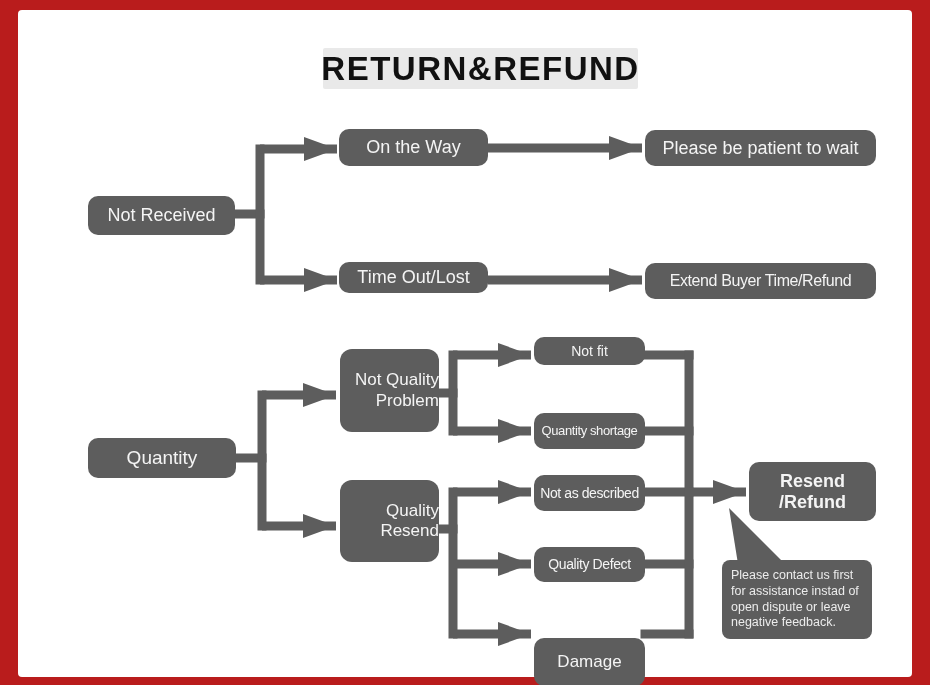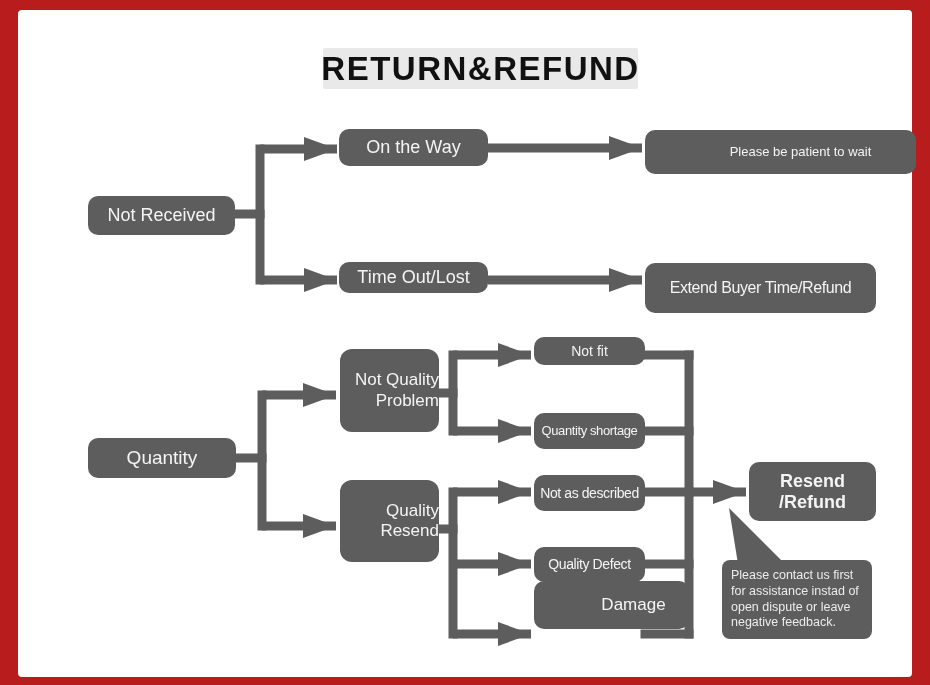--- a/index.html
+++ b/index.html
@@ -76,41 +76,41 @@
       <path class="line corner" d="M671,345 V624"></path>
       <path class="line" d="M671,482 H728" marker-end="url(#arrow)"></path>
 
       <polygon class="arrowfill" points="711,498 720,554 767,554"></polygon>
     </svg>
 
     <div class="node" style="left:70px;top:186px;width:147px;height:39px;font-size:18px;">Not Received</div>
 
     <div class="node" style="left:321px;top:119px;width:149px;height:37px;font-size:18px;">On the Way</div>
 
-    <div class="node" style="left:627px;top:120px;width:231px;height:44px;font-size:13px;padding-left:40px;">Please be patient to wait</div>
+    <div class="node" style="left:627px;top:120px;width:231px;height:36px;font-size:18px;">Please be patient to wait</div>
 
     <div class="node" style="left:321px;top:252px;width:149px;height:31px;font-size:18px;">Time Out/Lost</div>
 
-    <div class="node condensed" style="left:627px;top:253px;width:231px;height:50px;font-size:16px;">Extend Buyer Time/Refund</div>
+    <div class="node condensed" style="left:627px;top:253px;width:231px;height:36px;font-size:16px;">Extend Buyer Time/Refund</div>
 
     <div class="node" style="left:70px;top:428px;width:148px;height:40px;font-size:19px;">Quantity</div>
 
     <div class="node left-text" style="left:322px;top:339px;width:88px;height:83px;font-size:17px;border-radius:12px;">Not Quality Problem</div>
 
     <div class="node left-text" style="left:322px;top:470px;width:88px;height:82px;font-size:17px;border-radius:12px;">Quality Resend</div>
 
     <div class="node" style="left:516px;top:327px;width:111px;height:28px;font-size:14px;">Not fit</div>
 
     <div class="node condensed" style="left:516px;top:403px;width:111px;height:36px;font-size:13px;">Quantity shortage</div>
 
     <div class="node condensed" style="left:516px;top:465px;width:111px;height:36px;font-size:14px;">Not as described</div>
 
     <div class="node condensed" style="left:516px;top:537px;width:111px;height:35px;font-size:14px;">Quality Defect</div>
 
-    <div class="node" style="left:516px;top:571px;width:111px;height:48px;font-size:17px;padding-left:44px;">Damage</div>
+    <div class="node" style="left:516px;top:628px;width:111px;height:48px;font-size:17px;">Damage</div>
 
     <div class="node prewrap" style="left:731px;top:452px;width:127px;height:59px;font-size:18px;font-weight:bold;">Resend
 /Refund</div>
 
     <div id="note-bubble">Please contact us first for assistance instad of open dispute or leave negative feedback.</div>
 
   </div>
 </div>
 
 </body></html>

